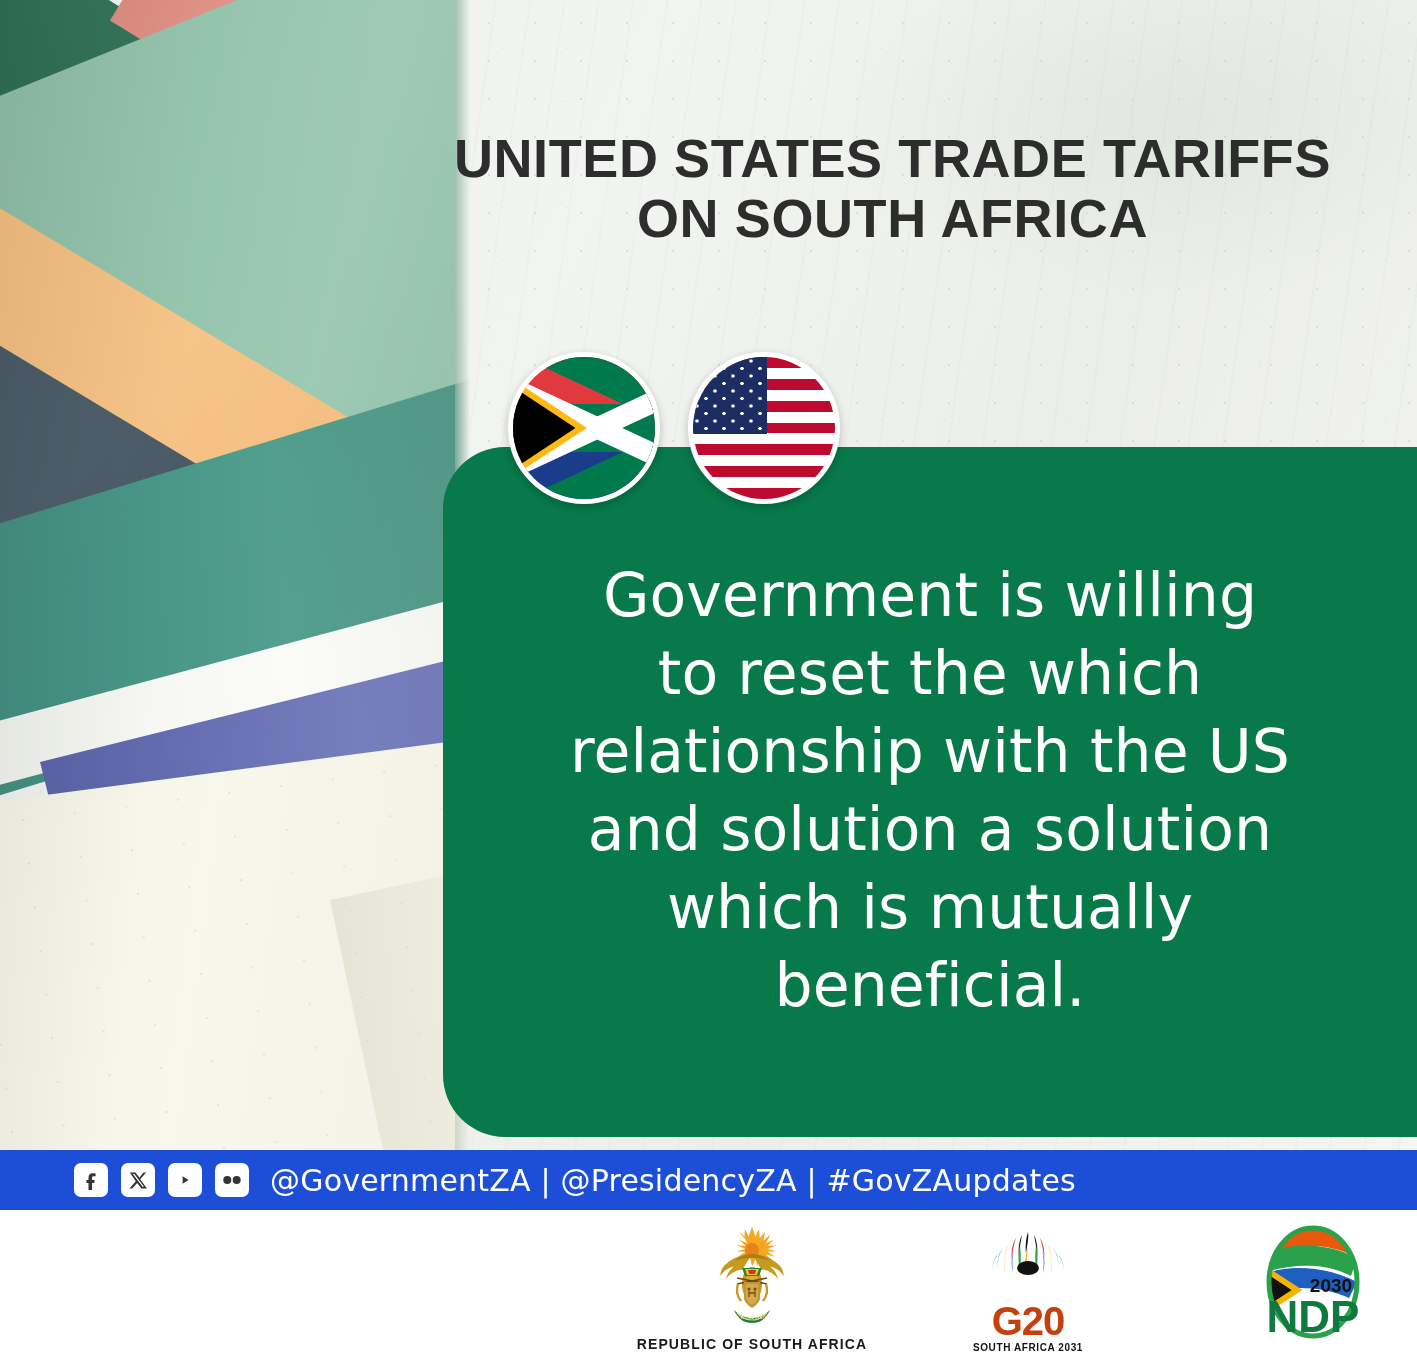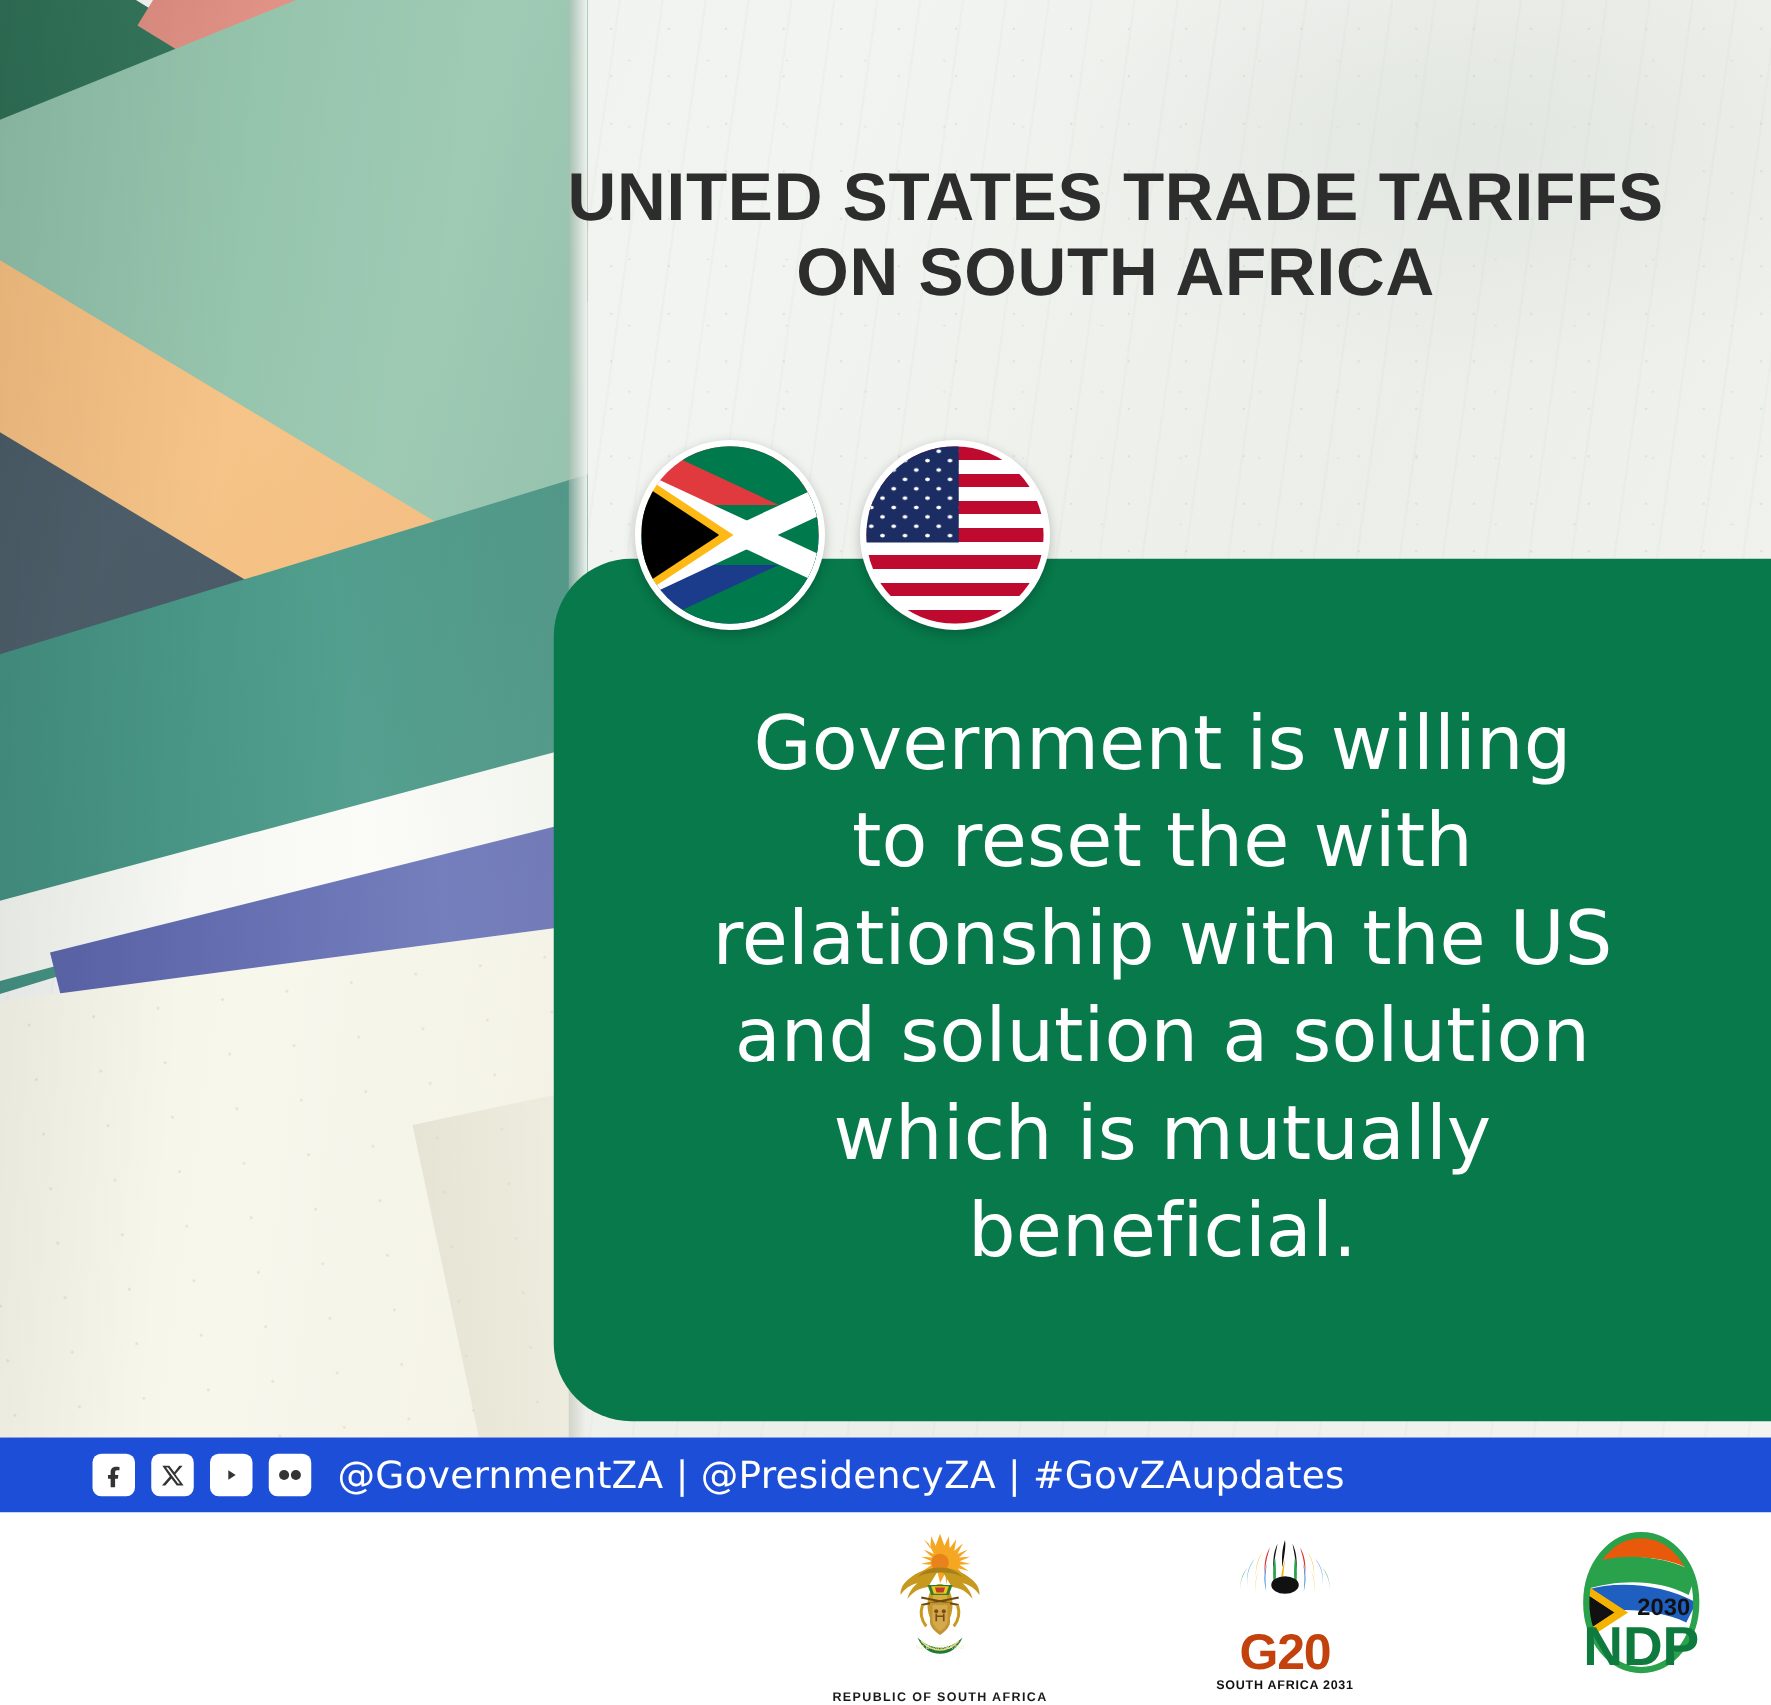--- a/index.html
+++ b/index.html
@@ -206,22 +206,22 @@
     font-family:"DejaVu Sans", sans-serif;
   }
 
   
   .footer {
     position:absolute; left:0; top:1210px; width:1417px; height:154px;
     background:#ffffff;
   }
   .logo { position:absolute; text-align:center; }
   .logo-cap {
-    font-size:10px; font-weight:700; letter-spacing:1.1px; color:#1a1a1a;
-    margin-top:16px; white-space:nowrap;
+    font-size:14px; font-weight:700; letter-spacing:1.1px; color:#1a1a1a;
+    margin-top:0; white-space:nowrap;
     font-family:"Liberation Sans", sans-serif;
   }
   .logo-coa { left:608px; top:14px; width:288px; }
   .logo-g20 { left:948px; top:14px; width:160px; }
   .logo-g20 .g20-word { font-size:40px; font-weight:700; letter-spacing:-1px; color:#c2410c; line-height:.95; }
   .logo-g20 .g20-sub { font-size:10px; font-weight:700; letter-spacing:.6px; color:#111; margin-top:2px; }
   .logo-ndp { left:1238px; top:14px; width:150px; }
 </style>
 </head>
 <body>
@@ -252,21 +252,21 @@
   </div>
 
   <div class="headline">
     <span>UNITED STATES TRADE TARIFFS</span>
     <span class="l2">ON SOUTH AFRICA</span>
   </div>
 
   <div class="quote-card">
     <div class="quote-text">
       <span>Government is willing</span>
-      <span>to reset the with</span>
+      <span>to reset the which</span>
       <span>relationship with the US</span>
       <span>and solution a solution</span>
       <span>which is mutually</span>
       <span>beneficial.</span>
     </div>
   </div>
 
   <div class="flag-circles">
     <div class="flag-circle">
       <div class="sa-top"></div>

